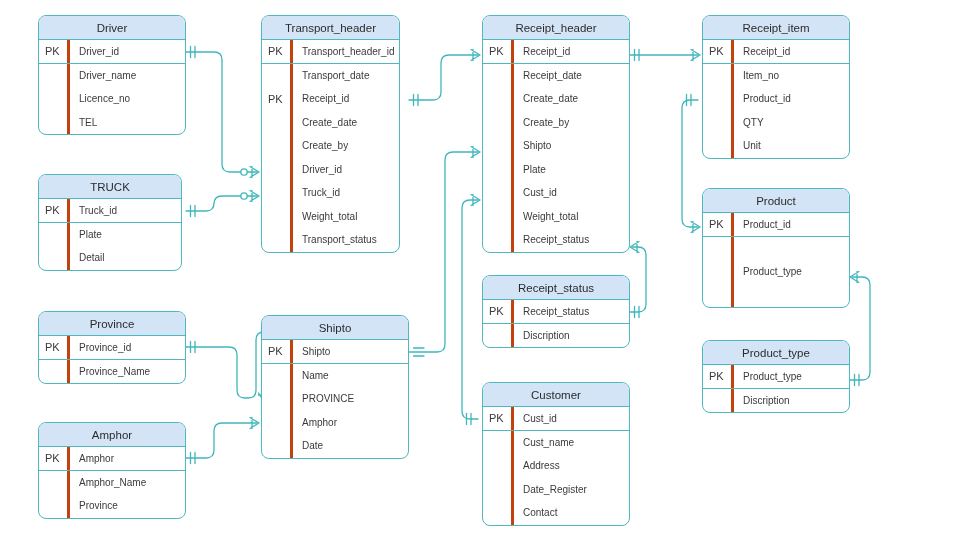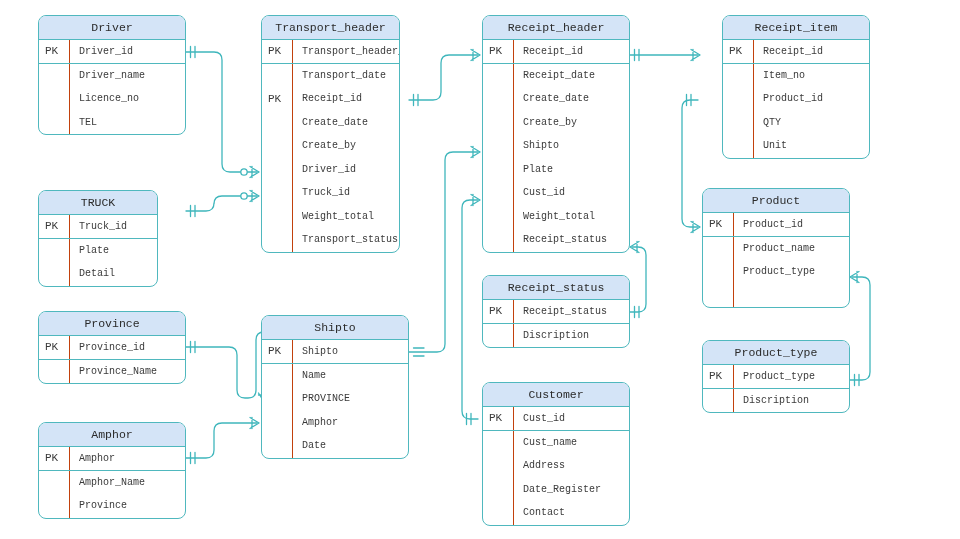--- a/index.html
+++ b/index.html
@@ -2,21 +2,21 @@
 <html><head>
 <meta charset="utf-8">
 <style>
   html,body{margin:0;padding:0;}
   body{
     width:960px;height:539px;
     background:#ffffff;
     font-family:"Liberation Sans", sans-serif;
     overflow:hidden;
   }
-  #canvas{position:relative;width:960px;height:539px;font-family:Liberation Mono, monospace;}
+  #canvas{position:relative;width:960px;height:539px;}
 
   
   #wires{position:absolute;left:0;top:0;width:960px;height:539px;}
 
   
   .table{
     position:absolute;
     box-sizing:border-box;
     border:1px solid #4FB8BE;
     border-radius:8px;
@@ -37,21 +37,21 @@
     box-sizing:border-box;
     display:flex;
     height:23.5px;
     align-items:stretch;
   }
   .trow.sep{border-bottom:1px solid #4FB8BE;}
   .key{
     box-sizing:border-box;
     width:31px;
     flex:0 0 31px;
-    border-right:1px solid #c2410c;
+    border-right:3px solid #c2410c;
     display:flex;align-items:center;
     padding-left:6px;
     font-size:11px;
     color:#3a3a3a;
   }
   .fld{
     box-sizing:border-box;
     flex:1 1 auto;
     display:flex;align-items:center;
     padding-left:9px;
@@ -154,21 +154,21 @@
         </div>
         <div class="trow">
           <div class="key"></div>
           <div class="fld">Licence_no</div>
         </div>
         <div class="trow">
           <div class="key"></div>
           <div class="fld">TEL</div>
         </div>
       </div>
-      <div class="table" style="left: 38px; top: 190px; width: 120px;">
+      <div class="table" style="left: 38px; top: 174px; width: 144px;">
         <div class="thead">TRUCK</div>
         <div class="trow sep">
           <div class="key">PK</div>
           <div class="fld">Truck_id</div>
         </div>
         <div class="trow">
           <div class="key"></div>
           <div class="fld">Plate</div>
         </div>
         <div class="trow">
@@ -330,21 +330,21 @@
         </div>
         <div class="trow">
           <div class="key"></div>
           <div class="fld">Date_Register</div>
         </div>
         <div class="trow">
           <div class="key"></div>
           <div class="fld">Contact</div>
         </div>
       </div>
-      <div class="table" style="left: 702px; top: 15px; width: 148px; margin-left: 20px;">
+      <div class="table" style="left: 702px; top: 15px; width: 148px;">
         <div class="thead">Receipt_item</div>
         <div class="trow sep">
           <div class="key">PK</div>
           <div class="fld">Receipt_id</div>
         </div>
         <div class="trow">
           <div class="key"></div>
           <div class="fld">Item_no</div>
         </div>
         <div class="trow">
@@ -361,21 +361,20 @@
         </div>
       </div>
       <div class="table" style="left: 702px; top: 188px; width: 148px; border-radius: 8px;">
         <div class="thead">Product</div>
         <div class="trow sep">
           <div class="key">PK</div>
           <div class="fld">Product_id</div>
         </div>
         <div class="trow">
           <div class="key"></div>
-          <div class="fld">Product_name</div>
         </div>
         <div class="trow">
           <div class="key"></div>
           <div class="fld">Product_type</div>
         </div>
         <div class="trow">
           <div class="key"></div>
         </div>
       </div>
       <div class="table" style="left: 702px; top: 340px; width: 148px;">

